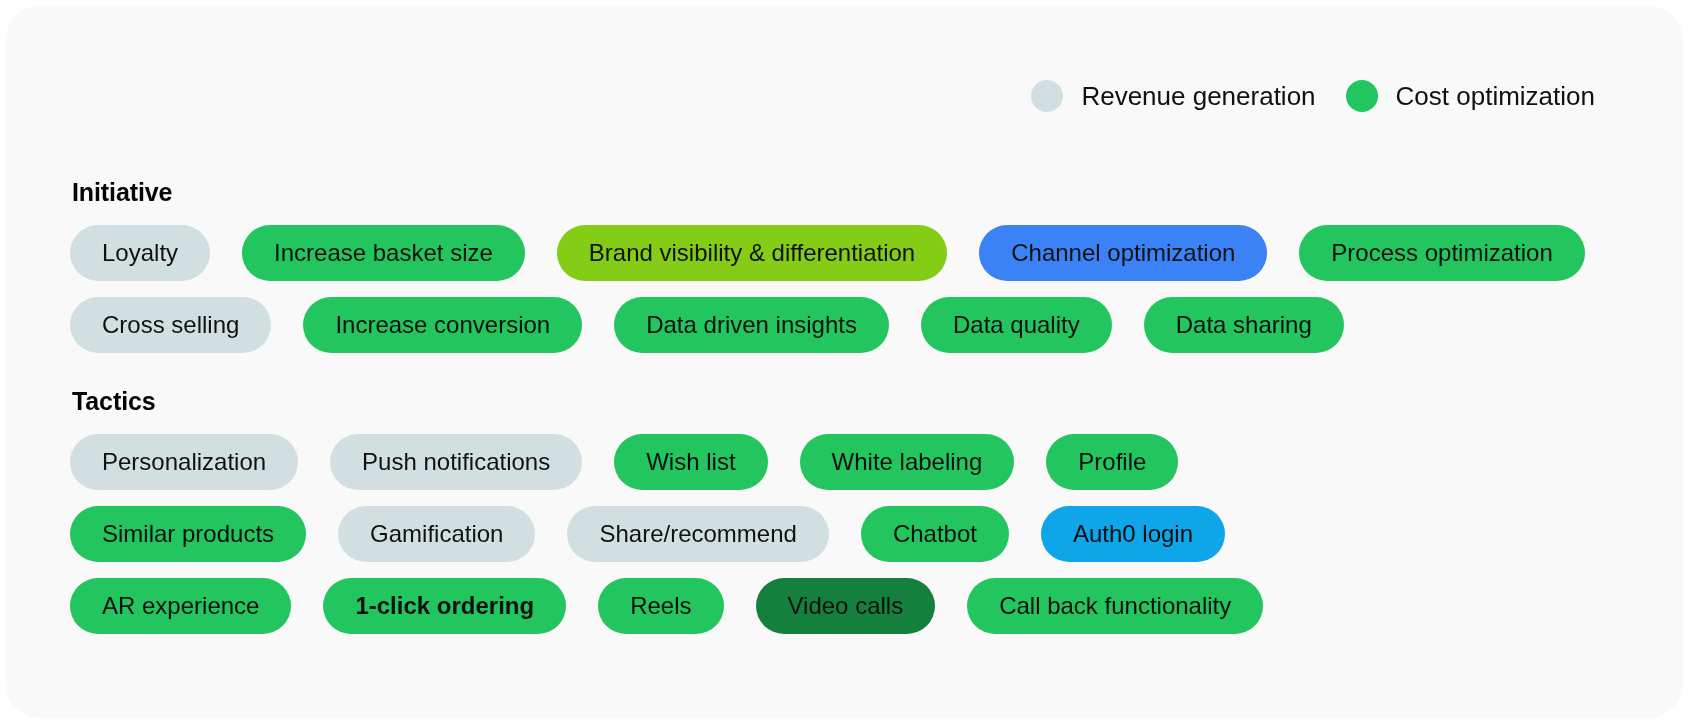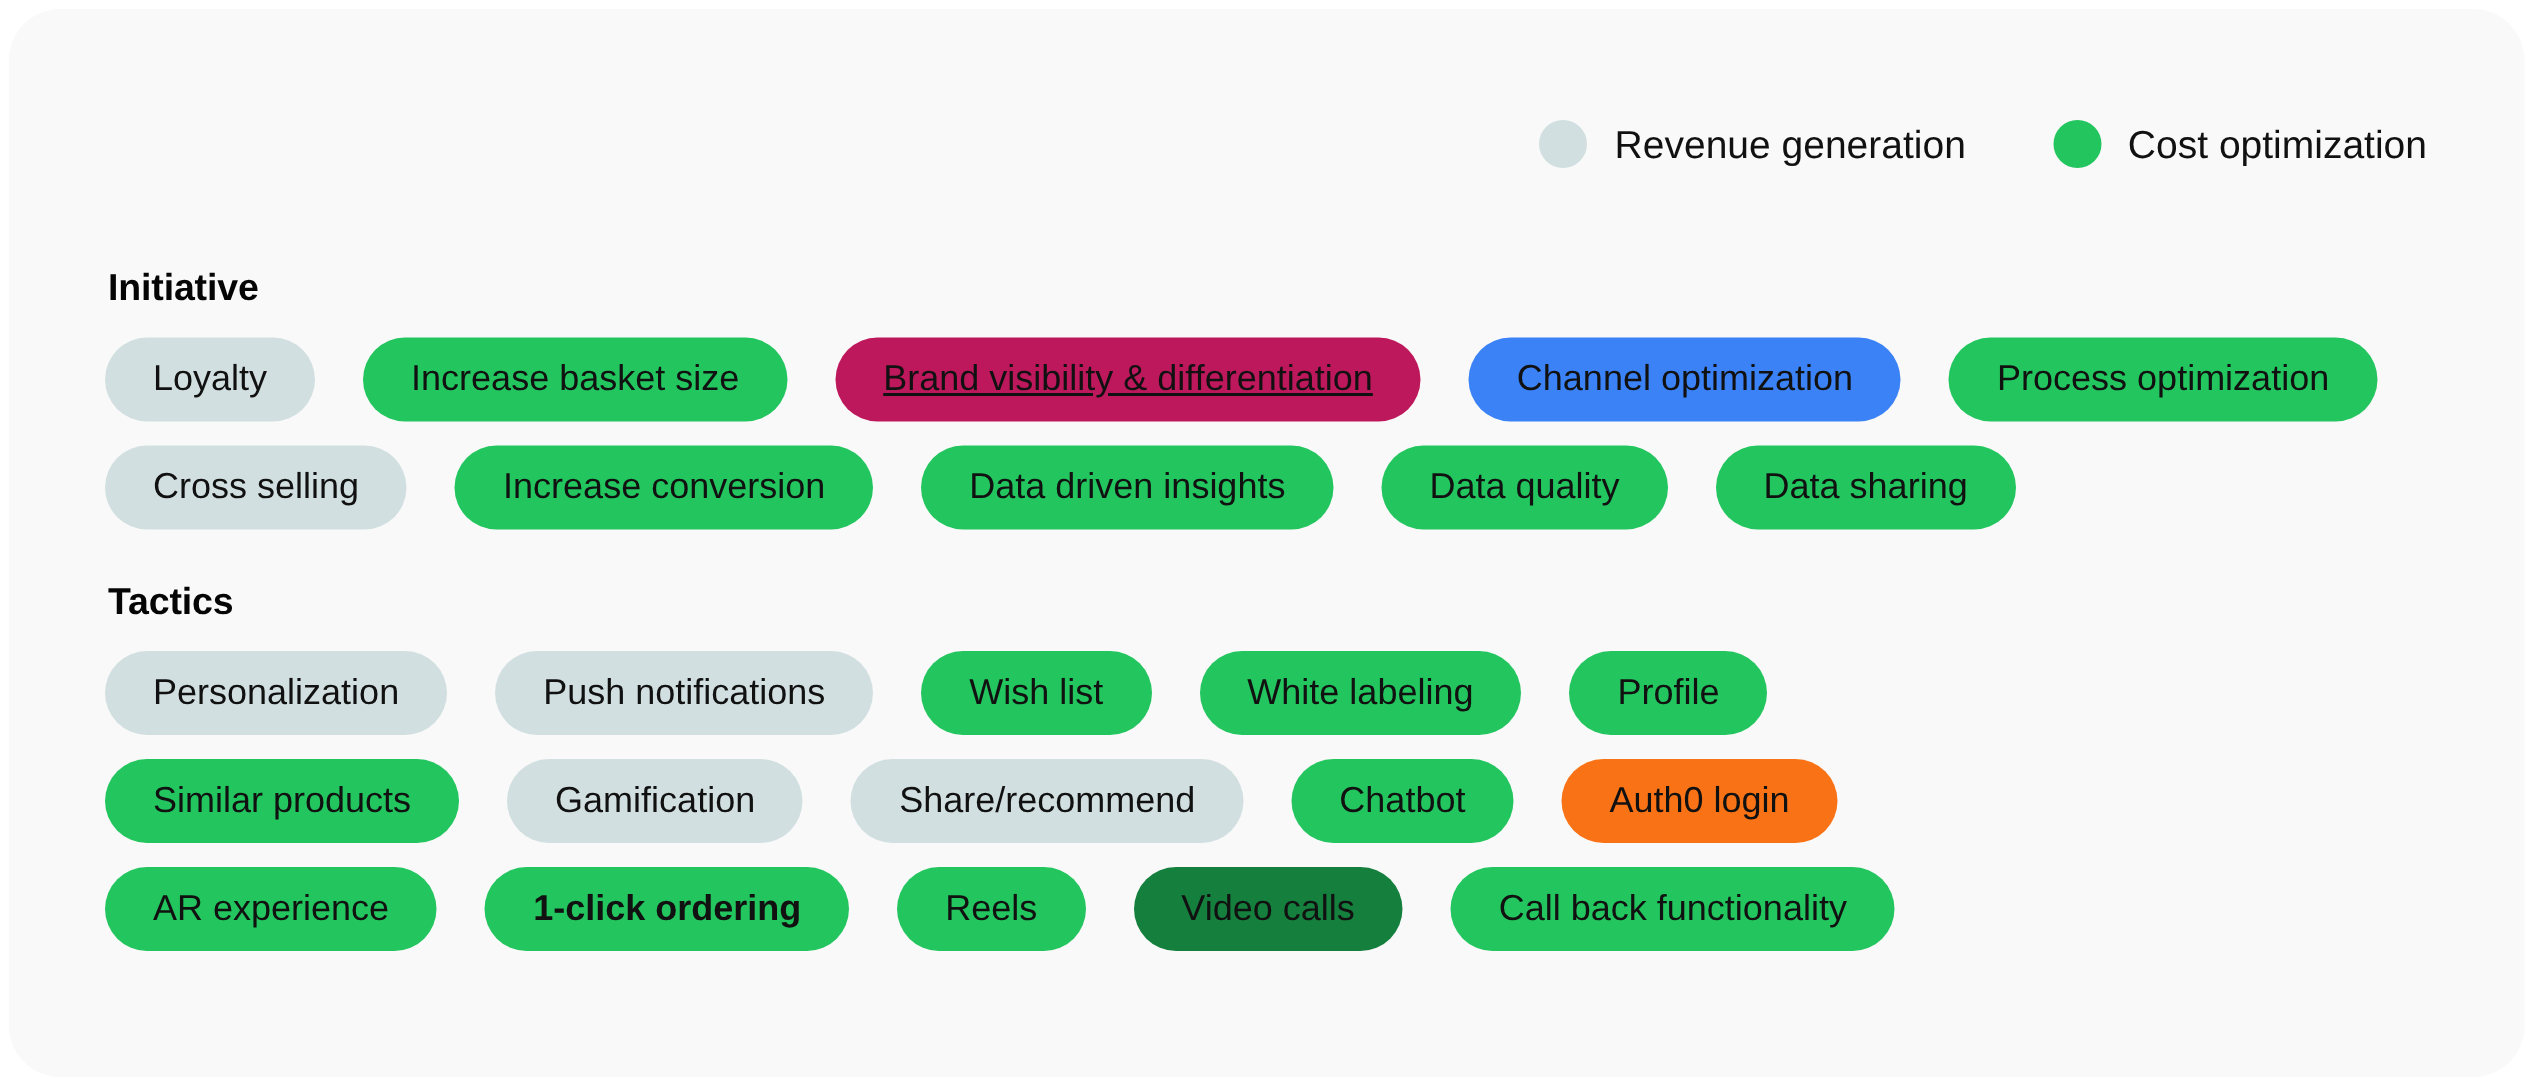--- a/index.html
+++ b/index.html
@@ -42,25 +42,25 @@
     top: 10px;
     font-family: "Liberation Serif", serif;
     font-weight: 700;
     font-size: 74px;
     line-height: 1;
     letter-spacing: -0.5px;
     color: #050505;
   }
   .legend {
     position: absolute;
-    right: 5px;
+    right: 28px;
     top: 34px;
     display: flex;
     align-items: center;
-    gap: 58px;
+    gap: 30px;
   }
   .legend-item {
     display: flex;
     align-items: center;
     gap: 18px;
   }
   .legend-dot {
     width: 32px;
     height: 32px;
     border-radius: 50%;
@@ -130,21 +130,21 @@
         </div>
       </div>
     </div>
 
     <div class="section" id="initiative-section">
       <div class="section-title">Initiative</div>
       <div class="pill-rows">
           <div class="pill-row">
             <button class="pill revenue" style="background: rgb(210, 223, 224);">Loyalty</button>
             <button class="pill cost" style="background: rgb(34, 197, 94);">Increase basket size</button>
-            <button class="pill cost" style="background: #be185d; text-decoration: underline;">Brand visibility &amp; differentiation</button>
+            <button class="pill cost" style="background: #84cc16;">Brand visibility &amp; differentiation</button>
             <button class="pill cost" style="background: #3b82f6;">Channel optimization</button>
             <button class="pill cost" style="background: rgb(34, 197, 94);">Process optimization</button>
           </div>
           <div class="pill-row">
             <button class="pill revenue" style="background: rgb(210, 223, 224);">Cross selling</button>
             <button class="pill cost" style="background: rgb(34, 197, 94);">Increase conversion</button>
             <button class="pill cost" style="background: rgb(34, 197, 94);">Data driven insights</button>
             <button class="pill cost" style="background: rgb(34, 197, 94);">Data quality</button>
             <button class="pill cost" style="background: rgb(34, 197, 94);">Data sharing</button>
           </div>
@@ -159,21 +159,21 @@
             <button class="pill revenue" style="background: rgb(210, 223, 224);">Push notifications</button>
             <button class="pill cost" style="background: rgb(34, 197, 94);">Wish list</button>
             <button class="pill cost" style="background: rgb(34, 197, 94);">White labeling</button>
             <button class="pill cost" style="background: rgb(34, 197, 94);">Profile</button>
           </div>
           <div class="pill-row">
             <button class="pill cost" style="background: rgb(34, 197, 94);">Similar products</button>
             <button class="pill revenue" style="background: rgb(210, 223, 224);">Gamification</button>
             <button class="pill revenue" style="background: rgb(210, 223, 224);">Share/recommend</button>
             <button class="pill cost" style="background: rgb(34, 197, 94);">Chatbot</button>
-            <button class="pill cost" style="background: #f97316;">Auth0 login</button>
+            <button class="pill cost" style="background: #0ea5e9;">Auth0 login</button>
           </div>
           <div class="pill-row">
             <button class="pill cost" style="background: rgb(34, 197, 94);">AR experience</button>
             <button class="pill cost" style="background: rgb(34, 197, 94); font-weight: bold;">1-click ordering</button>
             <button class="pill cost" style="background: rgb(34, 197, 94);">Reels</button>
             <button class="pill cost" style="background: #15803d;">Video calls</button>
             <button class="pill cost" style="background: rgb(34, 197, 94);">Call back functionality</button>
           </div>
         </div>
     </div>

